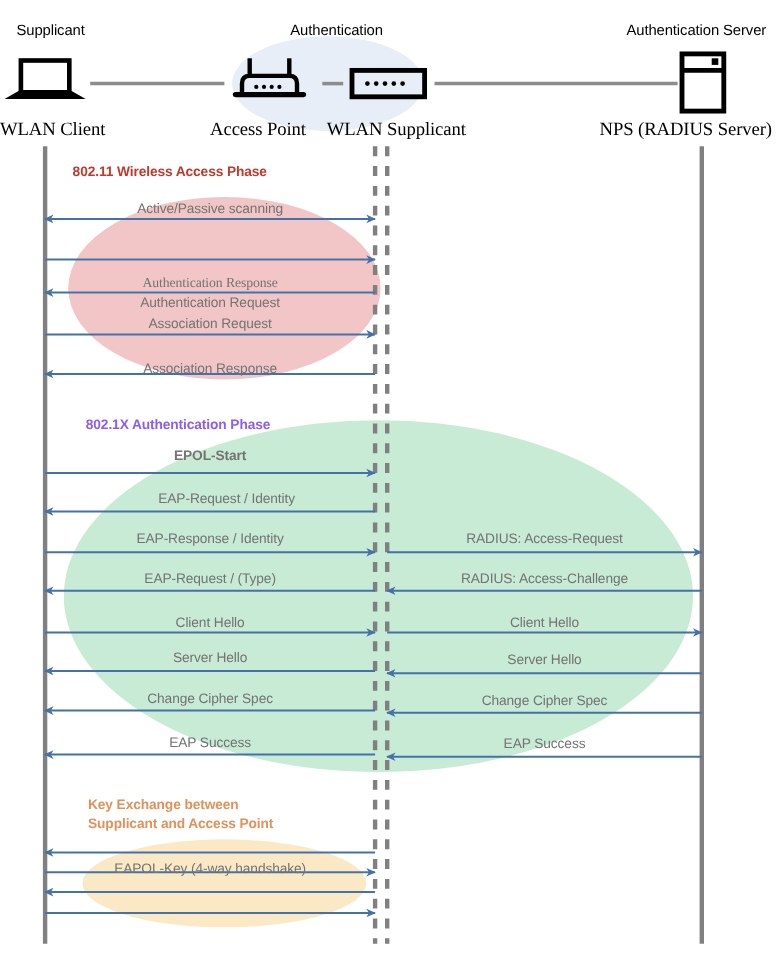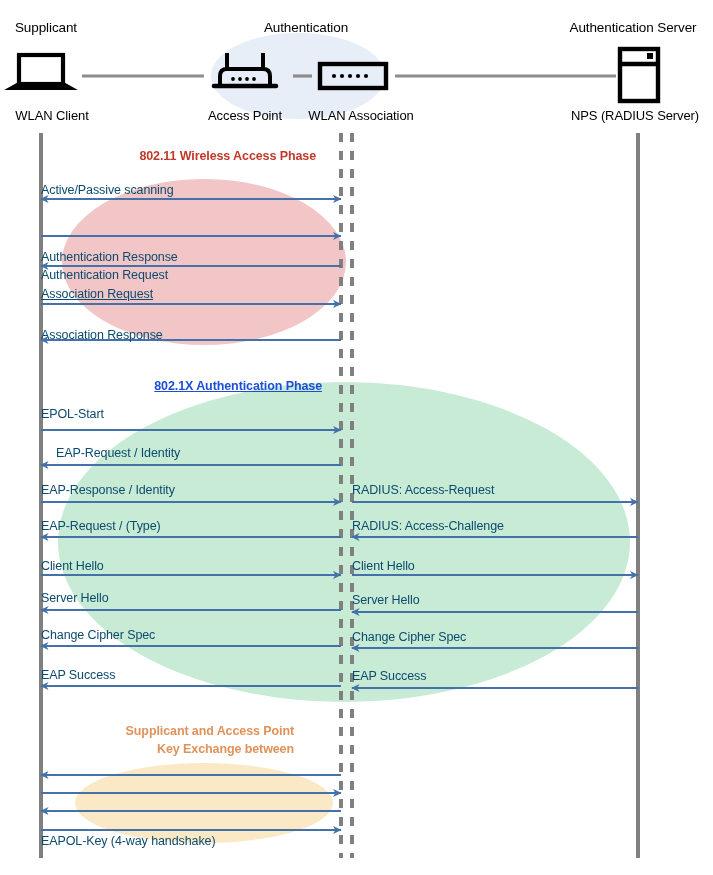--- a/index.html
+++ b/index.html
@@ -29,40 +29,41 @@
   .hdr-label {
     position: absolute;
     font-size: 13.5px;
     color: #000000;
     white-space: nowrap;
     text-align: center;
     letter-spacing: -0.1px;
   }
   .node-sublabel {
     position: absolute;
-    font-size: 13px;
+    font-size: 17px;
     color: #000000;
     white-space: nowrap;
-    text-align: center;
     letter-spacing: -0.1px;
+    font-family: Liberation Serif, serif;
   }
   .phase-title {
     position: absolute;
     font-size: 12.5px;
     font-weight: 600;
     white-space: nowrap;
-    text-align: right;
+    text-align: left;
     line-height: 18px;
     letter-spacing: -0.1px;
   }
   .msg-label {
     position: absolute;
     font-size: 12.5px;
-    color: #0c4a6e;
+    color: #737373;
     white-space: nowrap;
+    text-align: center;
     letter-spacing: -0.1px;
   }
 </style>
 </head>
 <body>
 
 <div id="diagram">
 
   <svg id="svg-layer" viewBox="0 0 713 875">
     <defs>
@@ -146,47 +147,47 @@
         <line x1="41" x2="341" y1="830" y2="830" stroke="#4472A8" stroke-width="1.8" marker-end="url(#arrowR)"></line>
       </g>
   </svg>
 
   <div class="hdr-label" style="left:0px; top:20px; width:92px;">Supplicant</div>
   <div class="hdr-label" style="left:244px; top:20px; width:124px;">Authentication</div>
   <div class="hdr-label" style="left:543px; top:20px; width:180px;">Authentication Server</div>
 
   <div class="node-sublabel" style="left:0px; top:108px; width:104px;">WLAN Client</div>
   <div class="node-sublabel" style="left:191px; top:108px; width:108px;">Access Point</div>
-  <div class="node-sublabel" style="left:297px; top:108px; width:128px;">WLAN Association</div>
+  <div class="node-sublabel" style="left:297px; top:108px; width:128px;">WLAN Supplicant</div>
   <div class="node-sublabel" style="left:545px; top:108px; width:180px;">NPS (RADIUS Server)</div>
 
   <div class="phase-title" style="left:66px; top:147px; width:250px; color:#C0392B;">802.11 Wireless Access Phase</div>
 
-  <div class="phase-title" style="left:78px; top:377px; width:244px; color:#1d4ed8;text-decoration:underline;">802.1X Authentication Phase</div>
+  <div class="phase-title" style="left:78px; top:377px; width:244px; color:#8b5cf6;">802.1X Authentication Phase</div>
 
   <div class="phase-title" style="left:80px; top:722px; width:214px; color:#E0925A;">
+    <div>Key Exchange between</div>
     <div>Supplicant and Access Point</div>
-    <div>Key Exchange between</div>
   </div>
 
   <div id="label-group">
       <div class="msg-label" style="left: 41px; width: 300px; top: 183px;">Active/Passive scanning</div>
       <div class="msg-label" style="left: 41px; width: 300px; top: 220px; margin-top: 48px;">Authentication Request</div>
-      <div class="msg-label" style="left: 41px; width: 300px; top: 250px;">Authentication Response</div>
-      <div class="msg-label" style="left: 41px; width: 300px; top: 287px; text-decoration: underline;">Association Request</div>
+      <div class="msg-label" style="left: 41px; width: 300px; top: 250px; font-family: Liberation Serif, serif;">Authentication Response</div>
+      <div class="msg-label" style="left: 41px; width: 300px; top: 287px;">Association Request</div>
       <div class="msg-label" style="left: 41px; width: 300px; top: 328px;">Association Response</div>
-      <div class="msg-label" style="left: 41px; width: 300px; top: 407px;">EPOL-Start</div>
+      <div class="msg-label" style="left: 41px; width: 300px; top: 407px; font-weight: bold;">EPOL-Start</div>
       <div class="msg-label" style="left: 56px; width: 300px; top: 446px;">EAP-Request / Identity</div>
       <div class="msg-label" style="left: 41px; width: 300px; top: 483px;">EAP-Response / Identity</div>
       <div class="msg-label" style="left: 41px; width: 300px; top: 519px;">EAP-Request / (Type)</div>
       <div class="msg-label" style="left: 41px; width: 300px; top: 559px;">Client Hello</div>
       <div class="msg-label" style="left: 41px; width: 300px; top: 591px;">Server Hello</div>
       <div class="msg-label" style="left: 41px; width: 300px; top: 628px;">Change Cipher Spec</div>
       <div class="msg-label" style="left: 41px; width: 300px; top: 668px;">EAP Success</div>
       <div class="msg-label" style="left: 352px; width: 286px; top: 483px;">RADIUS: Access-Request</div>
       <div class="msg-label" style="left: 352px; width: 286px; top: 519px;">RADIUS: Access-Challenge</div>
       <div class="msg-label" style="left: 352px; width: 286px; top: 559px;">Client Hello</div>
       <div class="msg-label" style="left: 352px; width: 286px; top: 593px;">Server Hello</div>
       <div class="msg-label" style="left: 352px; width: 286px; top: 630px;">Change Cipher Spec</div>
       <div class="msg-label" style="left: 352px; width: 286px; top: 669px;">EAP Success</div>
-      <div class="msg-label" style="left: 41px; width: 300px; top: 834px;">EAPOL-Key (4-way handshake)</div>
+      <div class="msg-label" style="left: 41px; width: 300px; top: 783px;">EAPOL-Key (4-way handshake)</div>
     </div>
 </div>
 
 </body></html>

